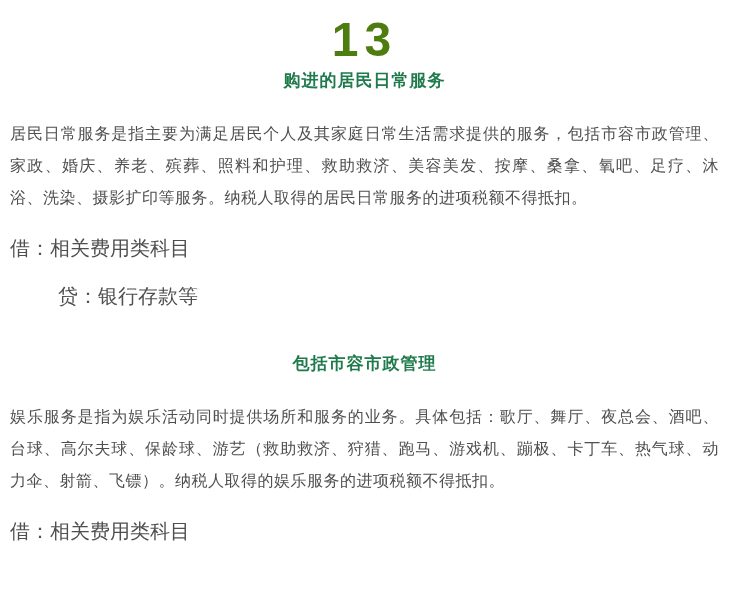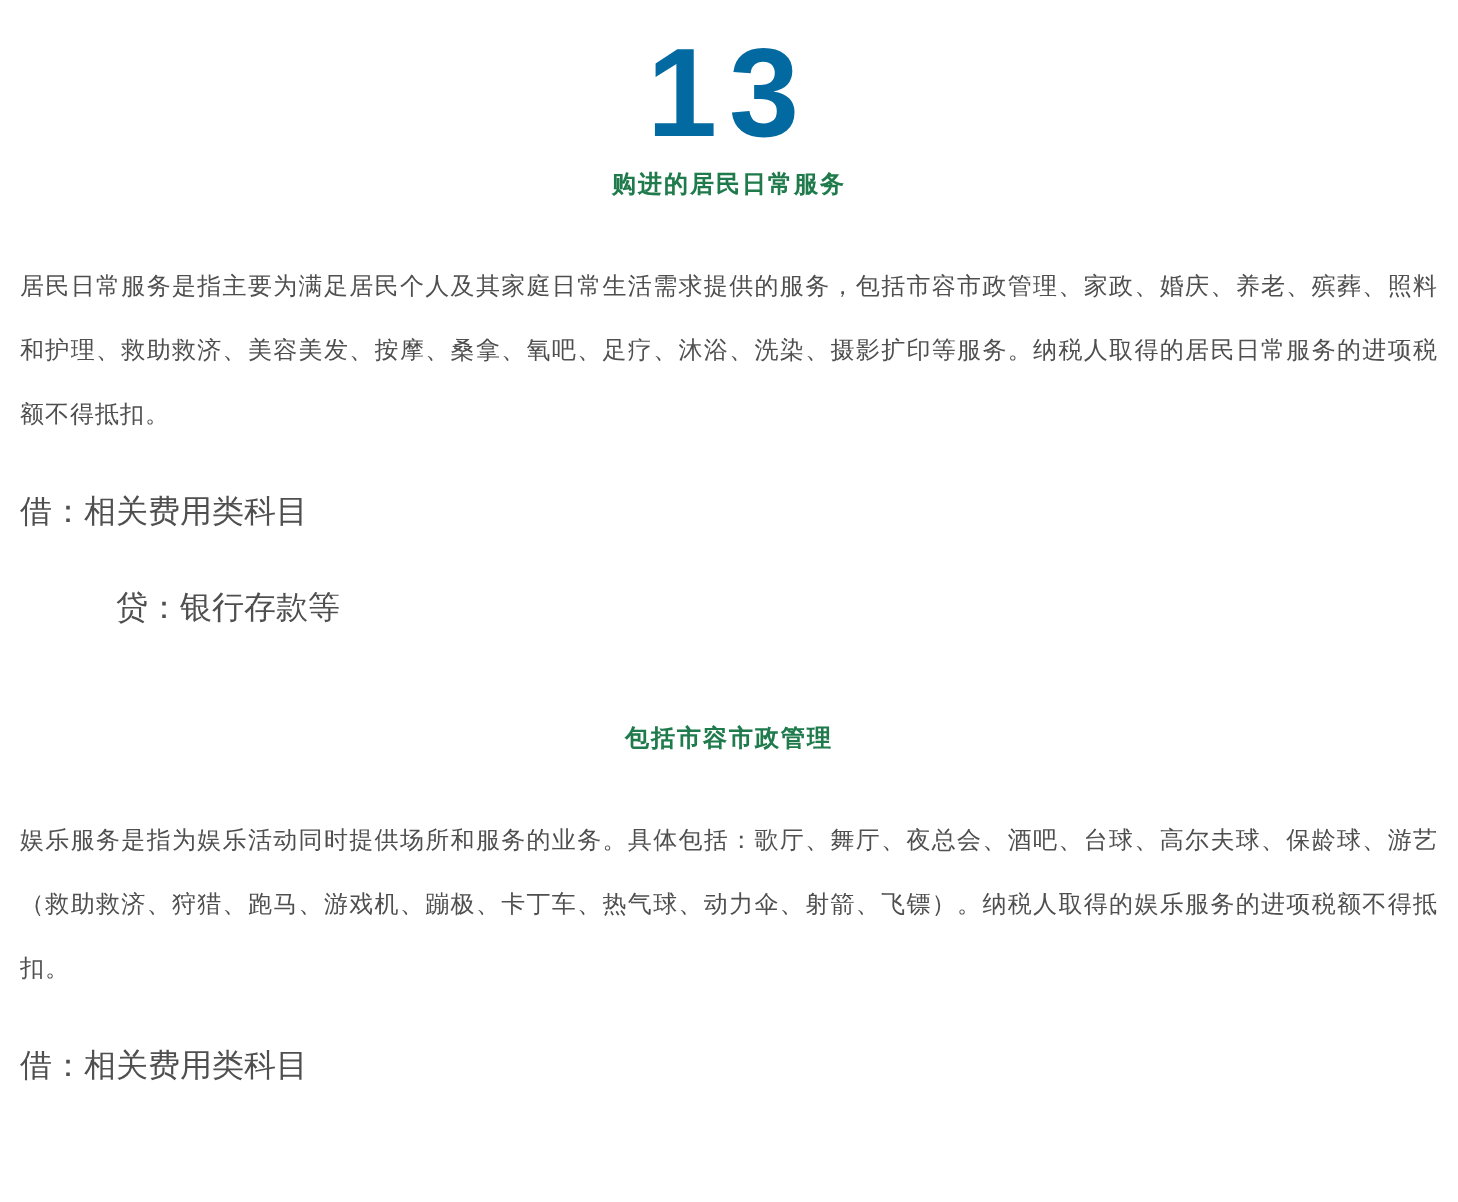--- a/index.html
+++ b/index.html
@@ -15,49 +15,49 @@
   }
   .article {
     width: 709px;
     padding: 0 10px;
     box-sizing: content-box;
   }
   .section-header {
     text-align: center;
   }
   .big-number {
-    font-size: 63px;
+    font-size: 48px;
     font-weight: bold;
     line-height: 1;
     letter-spacing: 6px;
-    color: #0369a1;
+    color: #4d7c0f;
   }
   .section-title {
-    font-size: 12px;
+    font-size: 17px;
     font-weight: bold;
     letter-spacing: 1px;
     color: #1f7a4c;
     margin-top: 5px;
   }
   .section-1 .section-header {
     padding-top: 16px;
   }
   .section-2 {
     margin-top: 40px;
   }
   .para {
     margin: 26px 0 0 0;
-    font-size: 12px;
+    font-size: 16px;
     line-height: 32px;
     letter-spacing: 0.5px;
     color: #4f4f4f;
     text-align: justify;
   }
   .entry {
-    font-size: 16px;
+    font-size: 20px;
     line-height: 32px;
     color: #4f4f4f;
   }
   .entry-debit {
     margin-top: 18px;
   }
   .entry-credit {
     margin-top: 16px;
     margin-left: 48px;
   }

